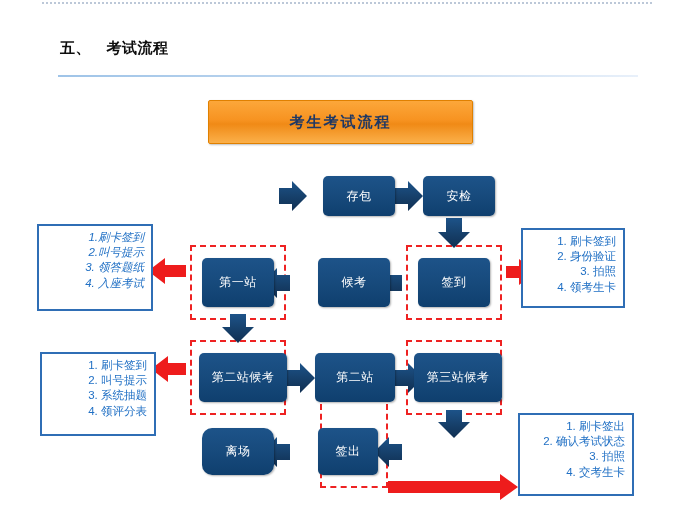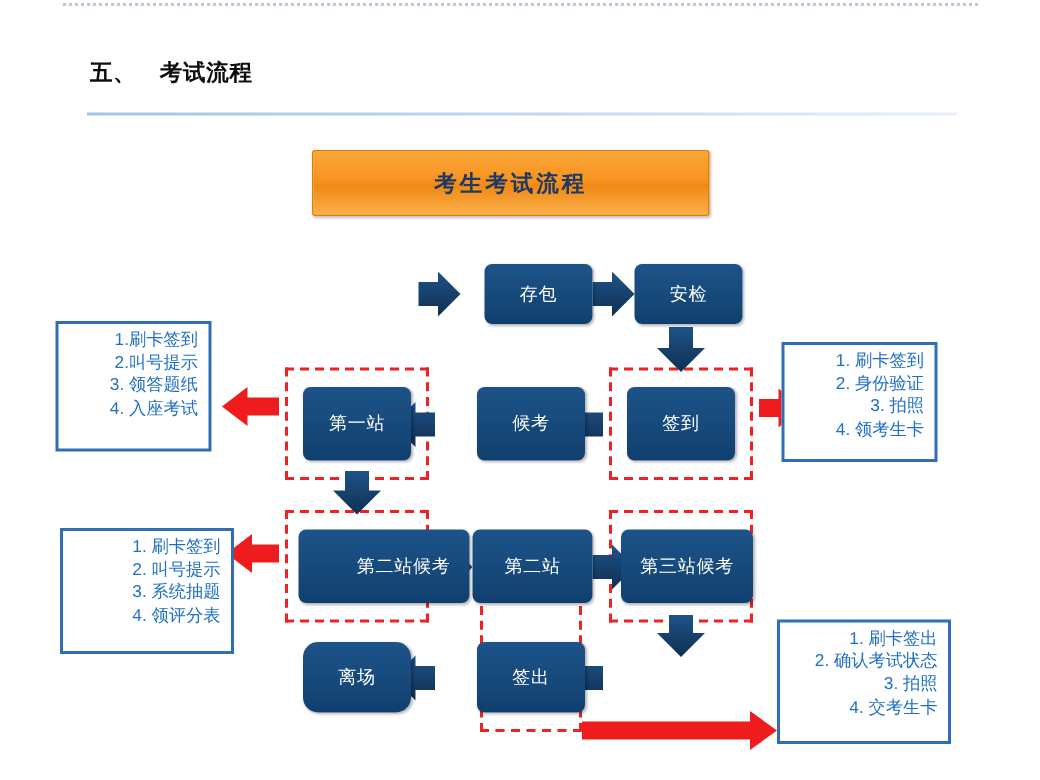--- a/index.html
+++ b/index.html
@@ -221,38 +221,38 @@
   <div class="node" style="left:202px; top:258px; width:72px; height:49px;">
     <span>第一站</span>
   </div>
   <div class="node" style="left:318px; top:258px; width:72px; height:49px;">
     <span>候考</span>
   </div>
   <div class="node" style="left:418px; top:258px; width:72px; height:49px;">
     <span>签到</span>
   </div>
 
-  <div class="node" style="left:199px; top:353px; width:88px; height:49px;padding-left:26px;">
+  <div class="node" style="left:199px; top:353px; width:88px; height:49px;">
     <span>第二站候考</span>
   </div>
   <div class="node" style="left:315px; top:353px; width:80px; height:49px;">
     <span>第二站</span>
   </div>
   <div class="node" style="left:414px; top:353px; width:88px; height:49px;">
     <span>第三站候考</span>
   </div>
 
   <div class="node" style="left:202px; top:428px; width:72px; height:47px;border-radius:10px;">
     <span>离场</span>
   </div>
-  <div class="node" style="left:318px; top:428px; width:72px; height:47px;">
+  <div class="node" style="left:318px; top:428px; width:60px; height:47px;">
     <span>签出</span>
   </div>
 
-  <div class="callout" style="left:37px; top:214px; width:104px; height:87px;">1.刷卡签到
+  <div class="callout" style="left:37px; top:224px; width:116px; height:87px;font-style:italic;">1.刷卡签到
 2.叫号提示
 3. 领答题纸
 4. 入座考试</div>
 
   <div class="callout" style="left:40px; top:352px; width:116px; height:84px;">1. 刷卡签到
 2. 叫号提示
 3. 系统抽题
 4. 领评分表</div>
 
   <div class="callout" style="left:521px; top:228px; width:104px; height:80px;">1. 刷卡签到

